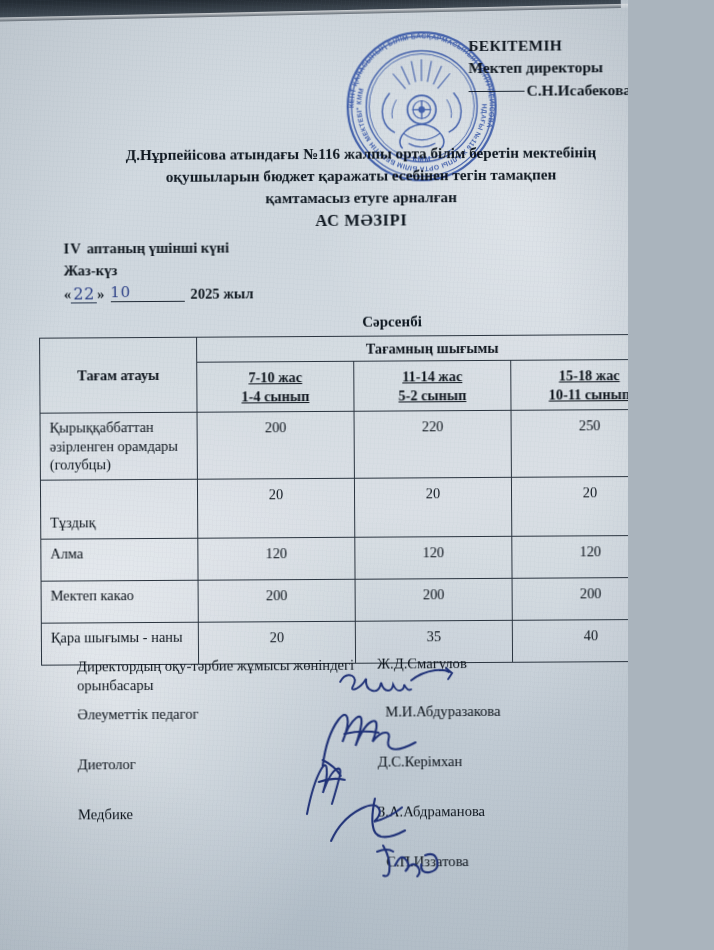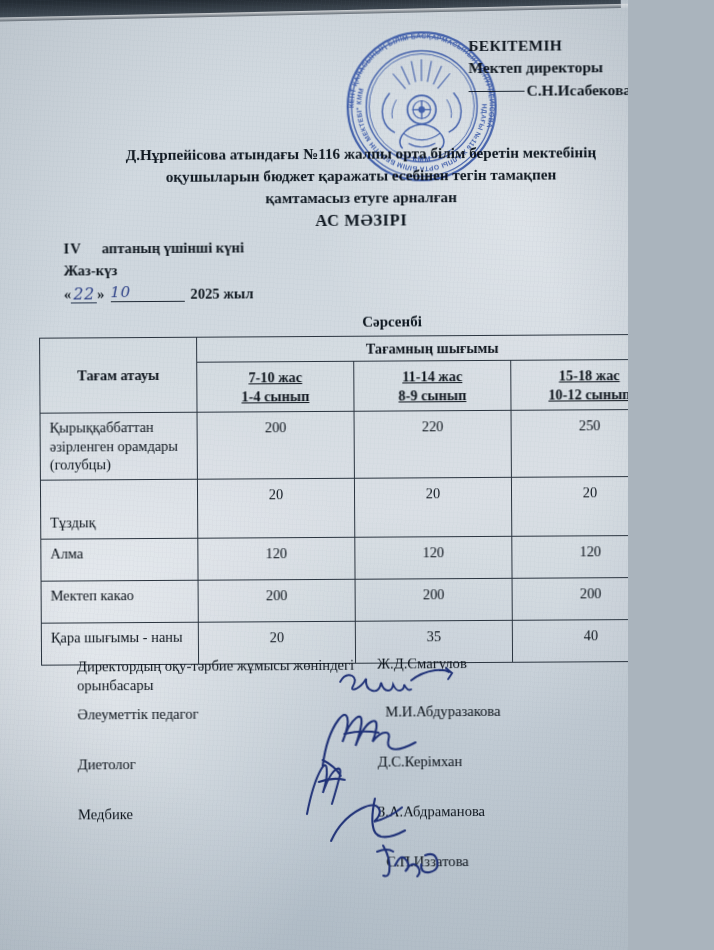--- a/index.html
+++ b/index.html
@@ -130,31 +130,30 @@
   
   #meta {
     position: absolute;
     left: 62px;
     top: 236px;
     font-weight: bold;
     font-size: 14.6px;
     line-height: 1.52;
     color: #101820;
   }
-  #meta .roman { letter-spacing: 1px; margin-right: 20px; }
+  #meta .roman { letter-spacing: 1px; margin-right: 5px; }
   #meta .dateline {
     margin-top: 2px;
     display: flex;
     align-items: baseline;
     font-weight: bold;
     white-space: pre;
   }
   .hand {
     font-family: "DejaVu Serif", serif;
-    font-style: italic;
     font-weight: normal;
     color: #2b3f86;
     letter-spacing: .5px;
   }
   #dayslot {
     display: inline-block;
     min-width: 26px;
     text-align: center;
     border-bottom: 1.4px solid #27364e;
     font-size: 16px;
@@ -357,25 +356,25 @@
           <th class="col-name" rowspan="2">Тағам атауы</th>
           <th class="group" colspan="3">Тағамның шығымы</th>
         </tr>
         <tr>
           <th class="age">
             <div>7-10 жас</div>
             <div>1-4 сынып</div>
           </th>
           <th class="age">
             <div>11-14 жас</div>
-            <div>8-9 сынып</div>
+            <div>5-2 сынып</div>
           </th>
           <th class="age">
             <div>15-18 жас</div>
-            <div>10-12 сынып</div>
+            <div>10-11 сынып</div>
           </th>
         </tr>
       </thead>
       <tbody>
         <tr class="r-tall">
           <td class="dish">Қырыққаббаттан әзірленген орамдары (голубцы)</td>
           <td class="num">200</td>
           <td class="num">220</td>
           <td class="num">250</td>
         </tr>

